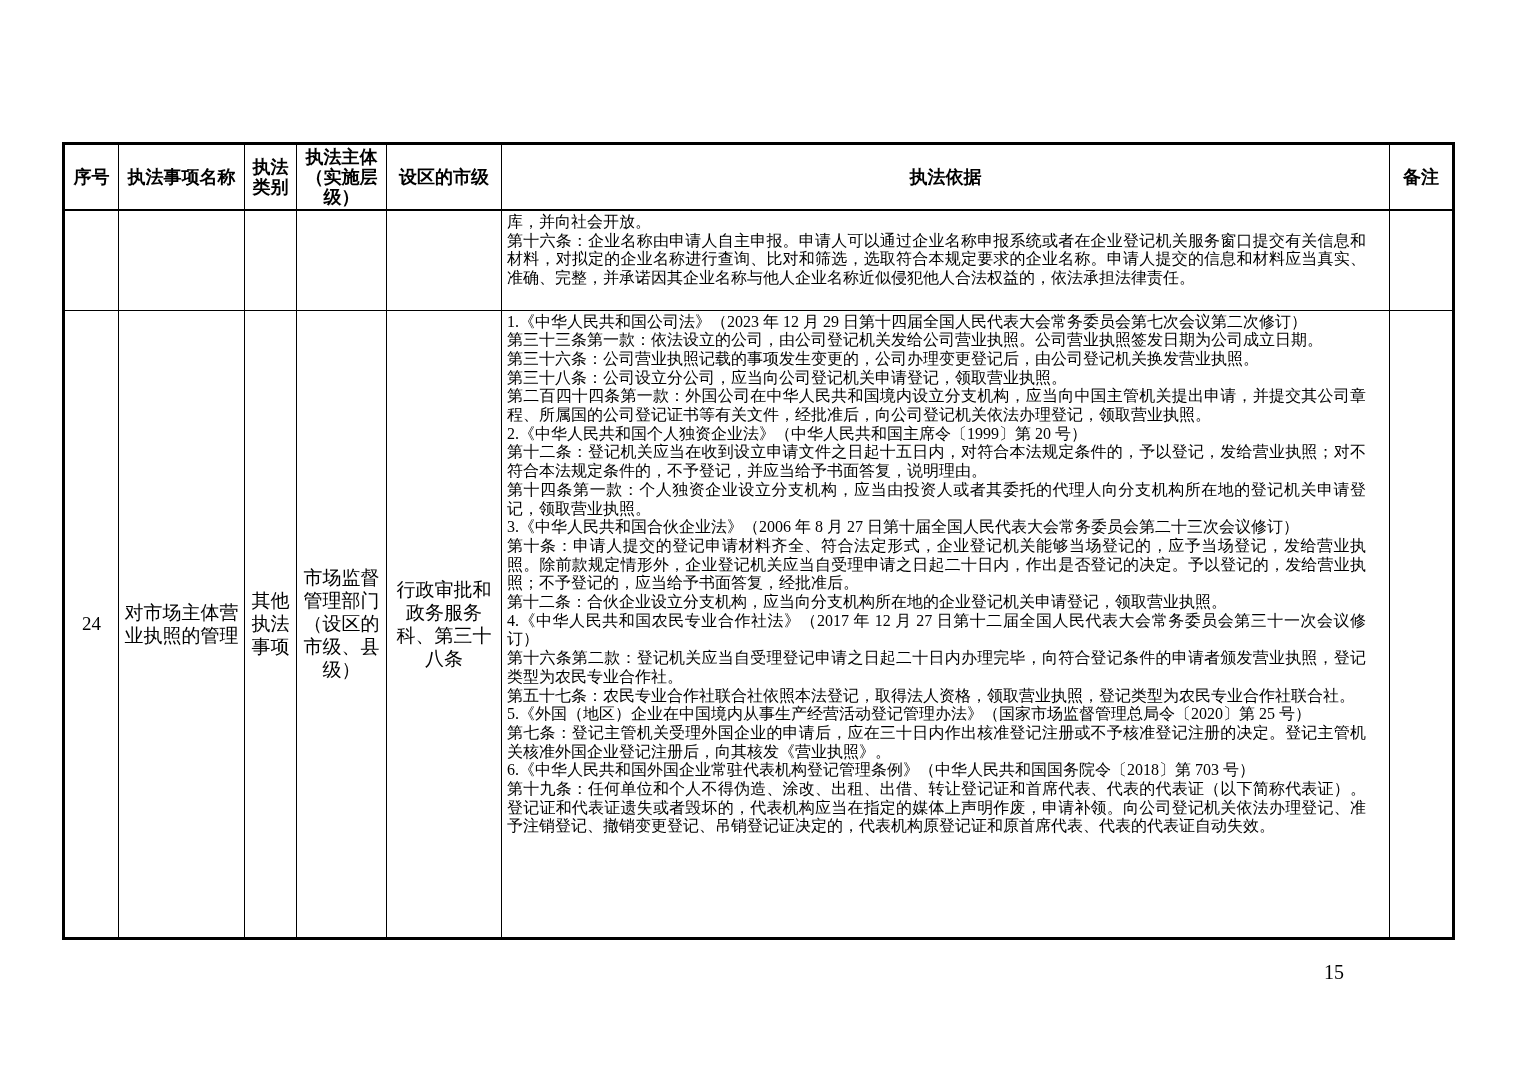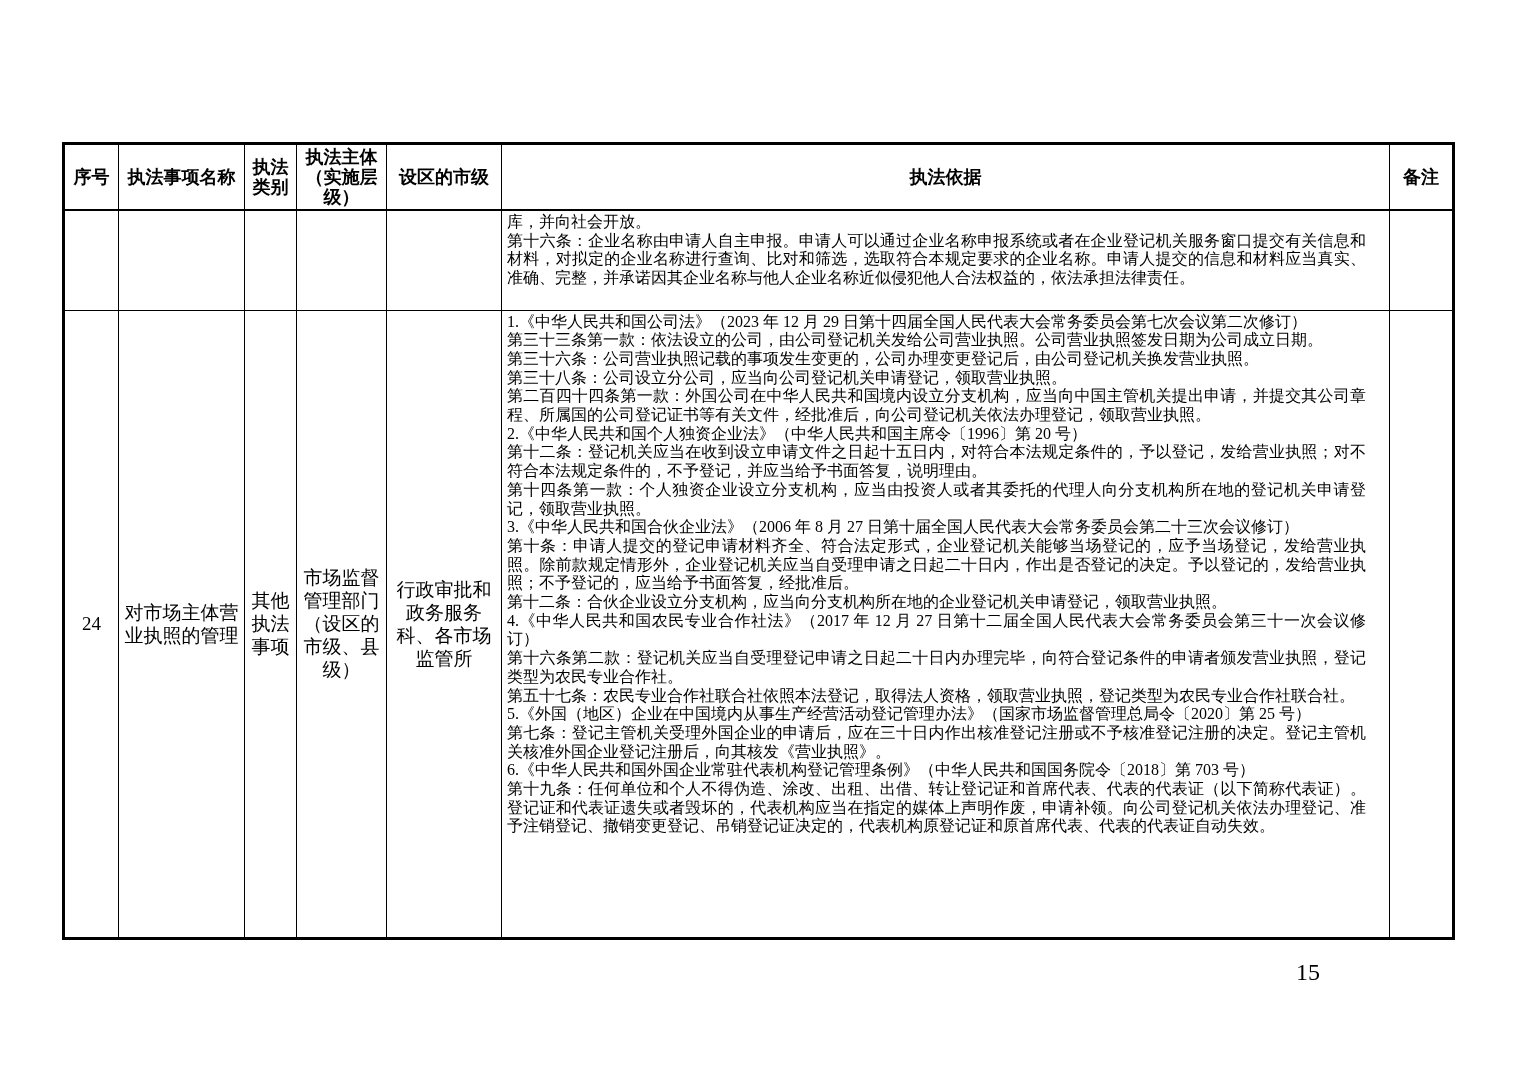--- a/index.html
+++ b/index.html
@@ -45,22 +45,22 @@
     padding: 2px 23px 2px 5px;
     margin-top: 6px;
   }
   td.cell-basis .para {
     text-align: justify;
     text-justify: inter-ideograph;
     word-break: break-all;
   }
   .page-number {
     position: absolute; left: 1296px; top: 960px;
-    width: 48px; text-align: left;
-    font-size: 24px; line-height: 24px;
+    width: 48px; text-align: right;
+    font-size: 20px; line-height: 24px;
   }
 </style>
 </head>
 <body>
 
 <div class="page">
 
   <table class="doc-table">
     <colgroup>
       <col style="width:55px">
@@ -95,29 +95,29 @@
               <div class="para">第十六条：企业名称由申请人自主申报。申请人可以通过企业名称申报系统或者在企业登记机关服务窗口提交有关信息和材料，对拟定的企业名称进行查询、比对和筛选，选取符合本规定要求的企业名称。申请人提交的信息和材料应当真实、准确、完整，并承诺因其企业名称与他人企业名称近似侵犯他人合法权益的，依法承担法律责任。</div>
             </div>
         </td>
         <td class="cell-center"></td>
       </tr>
       <tr class="row-item">
         <td class="cell-center">24</td>
         <td class="cell-center">对市场主体营业执照的管理</td>
         <td class="cell-center">其他执法事项</td>
         <td class="cell-center">市场监督管理部门（设区的市级、县级）</td>
-        <td class="cell-center">行政审批和政务服务科、各市场监管所</td>
+        <td class="cell-center">行政审批和政务服务科、第三十八条</td>
         <td class="cell-basis">
           <div>
               <div class="para">1.《中华人民共和国公司法》（2023 年 12 月 29 日第十四届全国人民代表大会常务委员会第七次会议第二次修订）</div>
               <div class="para">第三十三条第一款：依法设立的公司，由公司登记机关发给公司营业执照。公司营业执照签发日期为公司成立日期。</div>
               <div class="para">第三十六条：公司营业执照记载的事项发生变更的，公司办理变更登记后，由公司登记机关换发营业执照。</div>
               <div class="para">第三十八条：公司设立分公司，应当向公司登记机关申请登记，领取营业执照。</div>
               <div class="para">第二百四十四条第一款：外国公司在中华人民共和国境内设立分支机构，应当向中国主管机关提出申请，并提交其公司章程、所属国的公司登记证书等有关文件，经批准后，向公司登记机关依法办理登记，领取营业执照。</div>
-              <div class="para">2.《中华人民共和国个人独资企业法》（中华人民共和国主席令〔1996〕第 20 号）</div>
+              <div class="para">2.《中华人民共和国个人独资企业法》（中华人民共和国主席令〔1999〕第 20 号）</div>
               <div class="para">第十二条：登记机关应当在收到设立申请文件之日起十五日内，对符合本法规定条件的，予以登记，发给营业执照；对不符合本法规定条件的，不予登记，并应当给予书面答复，说明理由。</div>
               <div class="para">第十四条第一款：个人独资企业设立分支机构，应当由投资人或者其委托的代理人向分支机构所在地的登记机关申请登记，领取营业执照。</div>
               <div class="para">3.《中华人民共和国合伙企业法》（2006 年 8 月 27 日第十届全国人民代表大会常务委员会第二十三次会议修订）</div>
               <div class="para">第十条：申请人提交的登记申请材料齐全、符合法定形式，企业登记机关能够当场登记的，应予当场登记，发给营业执照。除前款规定情形外，企业登记机关应当自受理申请之日起二十日内，作出是否登记的决定。予以登记的，发给营业执照；不予登记的，应当给予书面答复，经批准后。</div>
               <div class="para">第十二条：合伙企业设立分支机构，应当向分支机构所在地的企业登记机关申请登记，领取营业执照。</div>
               <div class="para">4.《中华人民共和国农民专业合作社法》（2017 年 12 月 27 日第十二届全国人民代表大会常务委员会第三十一次会议修订）</div>
               <div class="para">第十六条第二款：登记机关应当自受理登记申请之日起二十日内办理完毕，向符合登记条件的申请者颁发营业执照，登记类型为农民专业合作社。</div>
               <div class="para">第五十七条：农民专业合作社联合社依照本法登记，取得法人资格，领取营业执照，登记类型为农民专业合作社联合社。</div>
               <div class="para">5.《外国（地区）企业在中国境内从事生产经营活动登记管理办法》（国家市场监督管理总局令〔2020〕第 25 号）</div>
               <div class="para">第七条：登记主管机关受理外国企业的申请后，应在三十日内作出核准登记注册或不予核准登记注册的决定。登记主管机关核准外国企业登记注册后，向其核发《营业执照》。</div>

